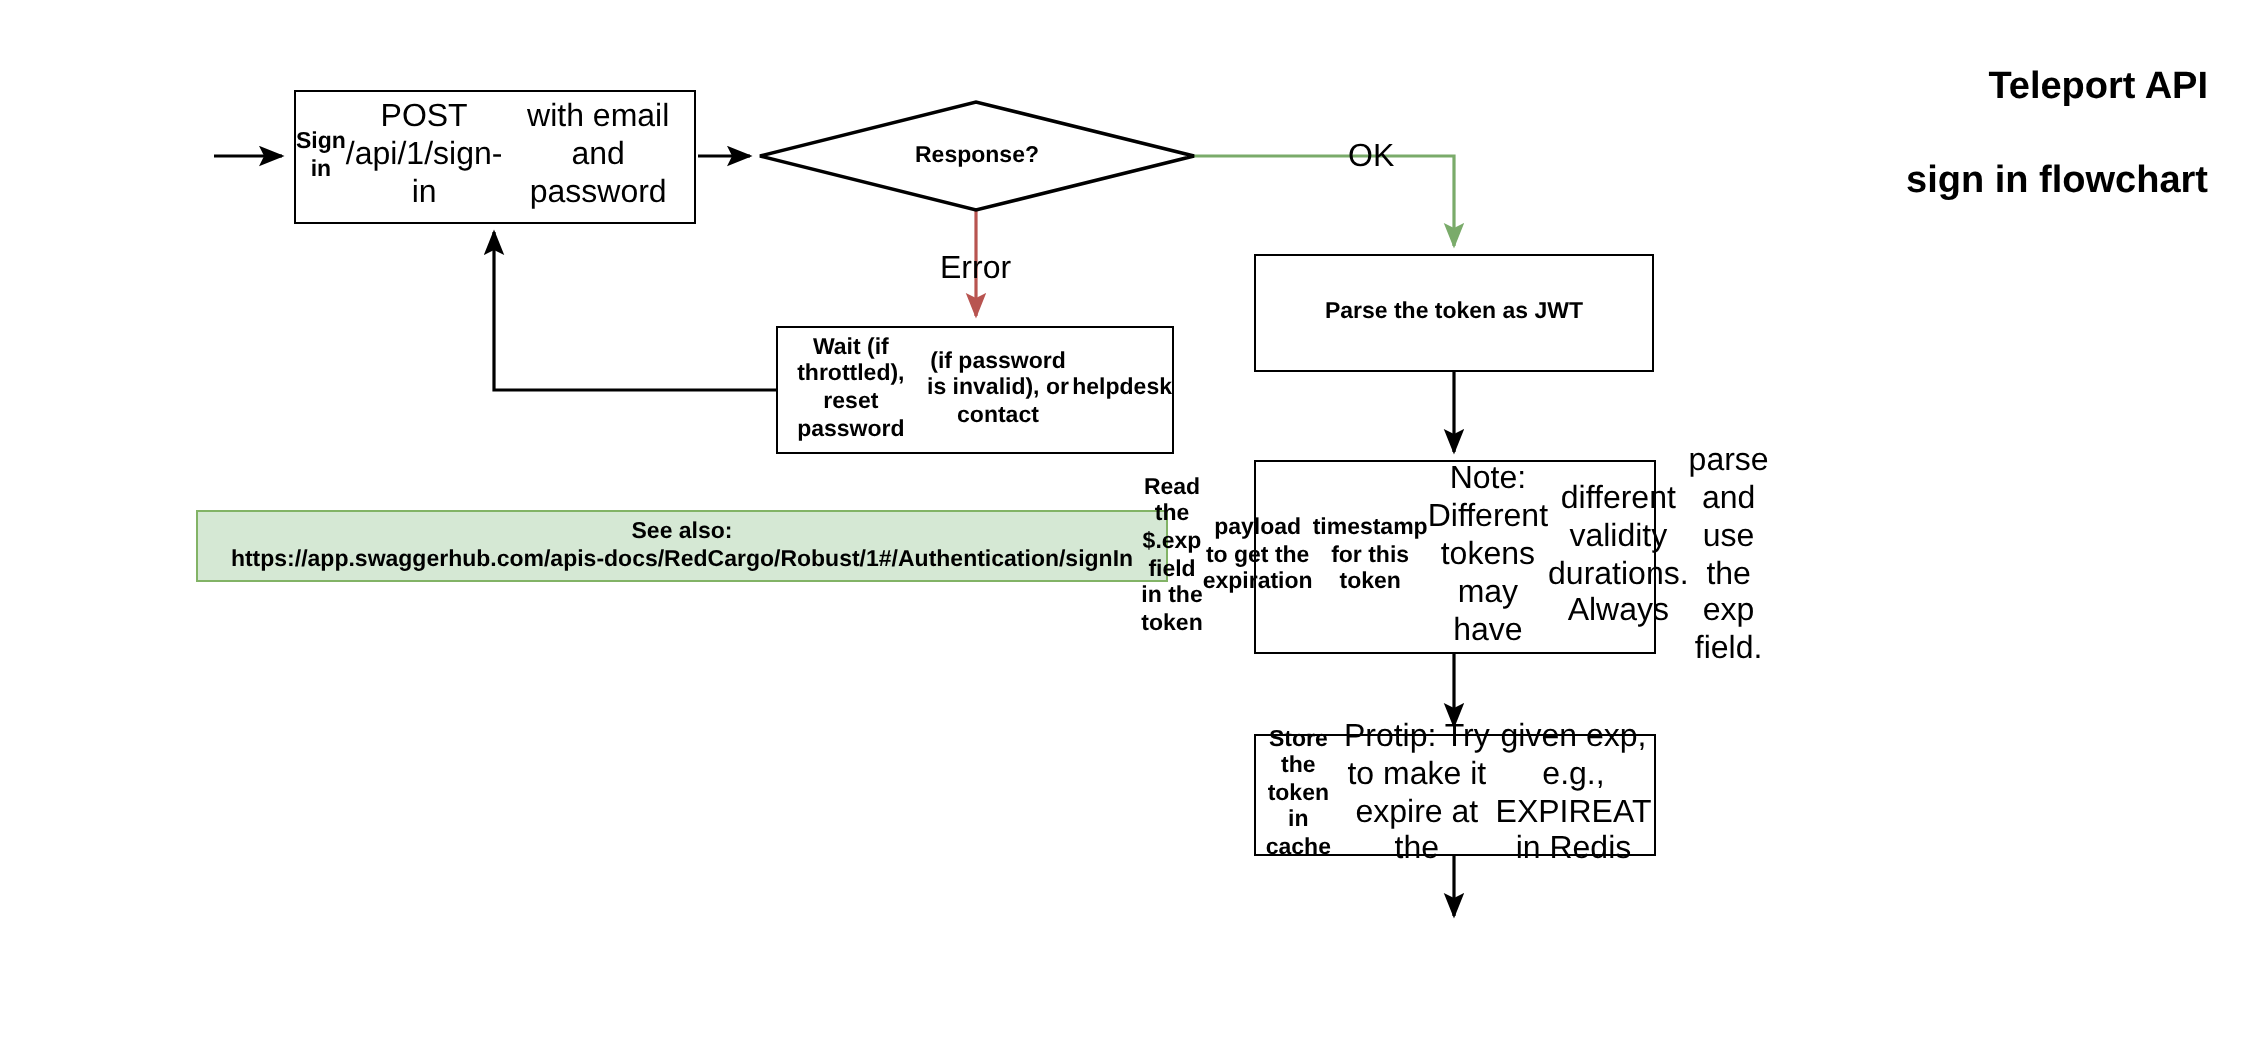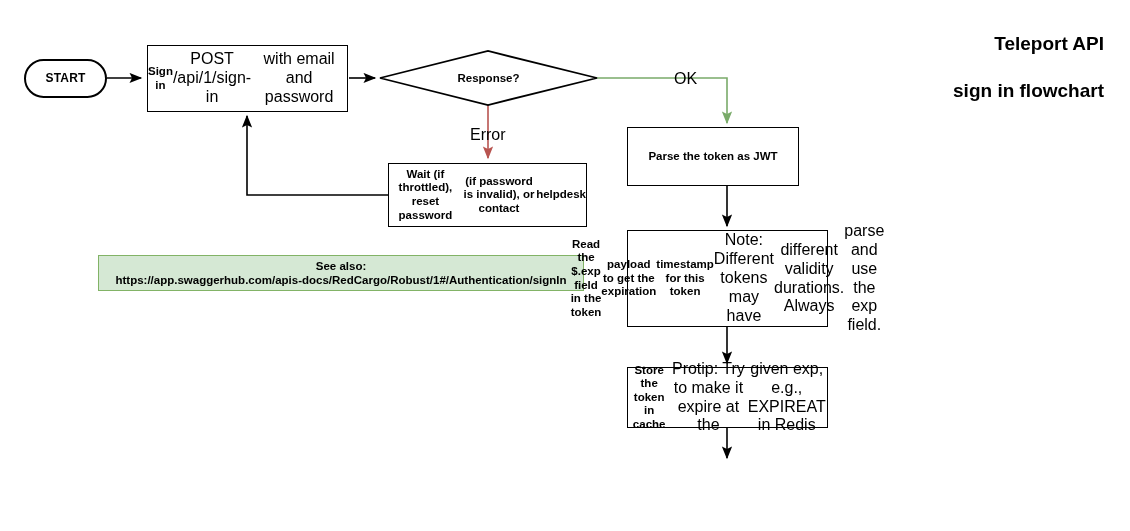--- a/index.html
+++ b/index.html
@@ -143,23 +143,20 @@
 
     
     <polygon points="380,78 488,51 597,78 488,105" fill="#ffffff" stroke="#000000" stroke-width="1.8"></polygon>
   </svg>
 
   <div id="page-title">
     <div>Teleport API</div>
     <div>sign in flowchart</div>
   </div>
 
-  <div class="node terminator" style="left:24px; top:59px; width:83px; height:39px;">
-    <div class="t-bold">START</div>
-  </div>
 
   <div class="node" style="left:147px; top:45px; width:201px; height:67px;">
     <div class="t-bold">Sign in</div>
     <div class="t-norm">POST /api/1/sign-in</div>
     <div class="t-norm">with email and password</div>
   </div>
 
   <div class="diamond-wrap" style="left:380px; top:51px; width:217px; height:54px;">
     <div class="diamond-label">Response?</div>
   </div>
@@ -172,21 +169,21 @@
     <div class="t-bold">Wait (if throttled), reset password</div>
     <div class="t-bold">(if password is invalid), or contact</div>
     <div class="t-bold">helpdesk</div>
   </div>
 
   <div class="note-box" style="left:98px; top:255px; width:486px; height:36px; background:#d5e8d4; border:1.4px solid #82b366;">
     <div class="t-bold" style="font-weight:bold; font-size:11.5px;">See also:</div>
     <div class="t-bold" style="font-weight:bold; font-size:11.5px;">https://app.swaggerhub.com/apis-docs/RedCargo/Robust/1#/Authentication/signIn</div>
   </div>
 
-  <div class="node" style="left:627px; top:127px; width:172px; height:59px;">
+  <div class="node" style="left:627px; top:127px; width:200px; height:59px;">
     <div class="t-bold">Parse the token as JWT</div>
   </div>
 
   <div class="node" style="left:627px; top:230px; width:201px; height:97px;">
     <div class="t-bold">Read the $.exp field in the token</div>
     <div class="t-bold">payload to get the expiration</div>
     <div class="t-bold">timestamp for this token</div>
     <div class="t-norm">Note: Different tokens may have</div>
     <div class="t-norm">different validity durations. Always</div>
     <div class="t-norm">parse and use the exp field.</div>

